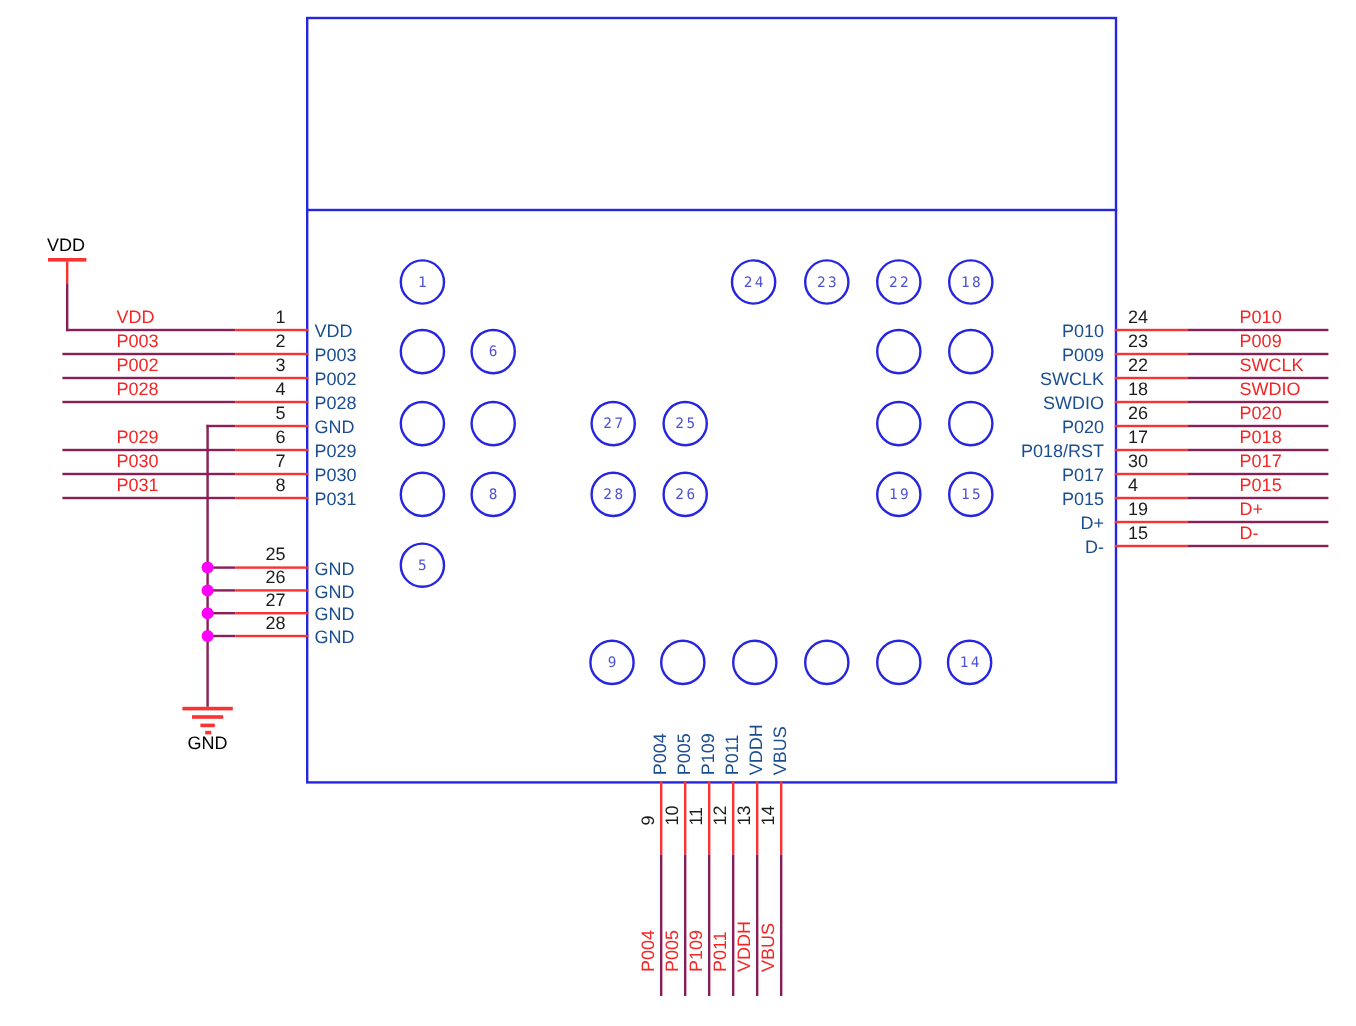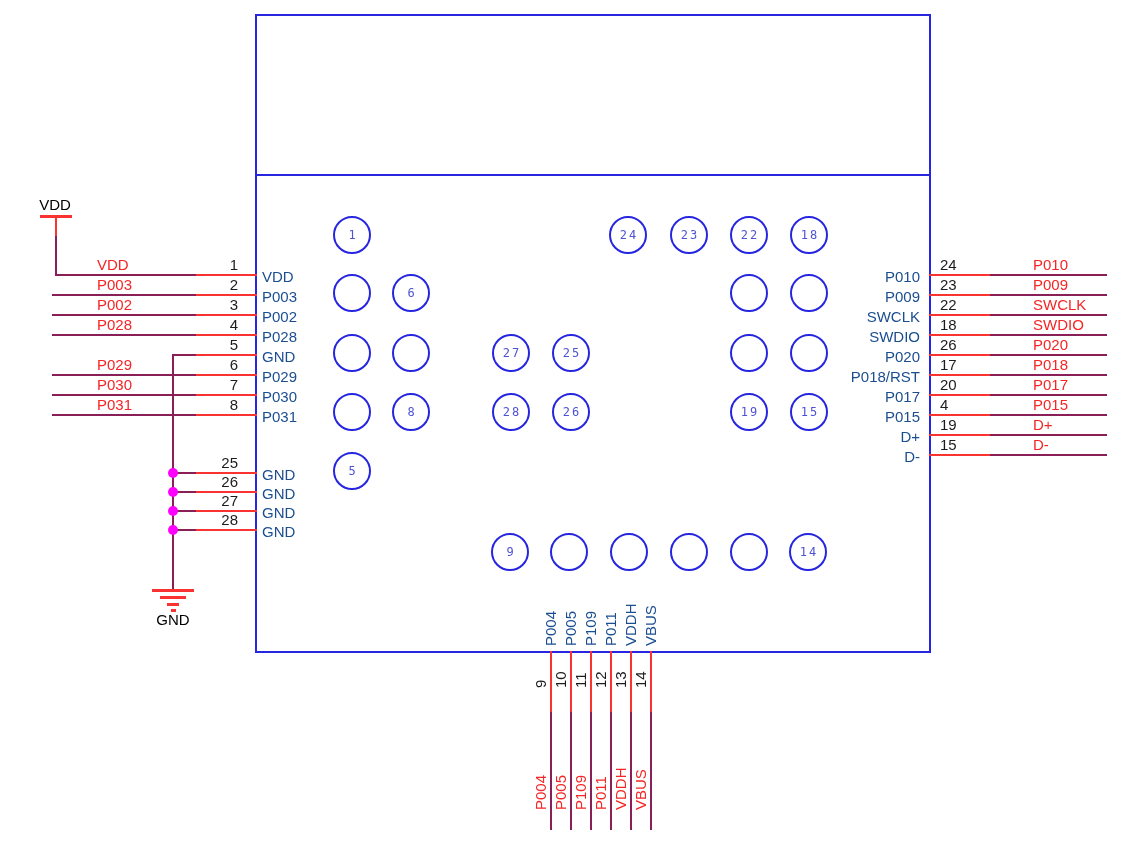--- a/index.html
+++ b/index.html
@@ -133,21 +133,21 @@
     <div class="pnum" style="left: 940px; top: 337px;">26</div>
     <div class="pname" style="left: 730px; top: 349px; width: 190px; text-align: right;">P020</div>
     <div class="netlbl" style="left: 1033px; top: 337px;">P020</div>
     <div class="stub" style="left: 929px; top: 374px; width: 61px; height: 2px;"></div>
     <div class="wire" style="left: 990px; top: 374px; width: 117px; height: 2px;"></div>
     <div class="pnum" style="left: 940px; top: 357px;">17</div>
     <div class="pname" style="left: 730px; top: 369px; width: 190px; text-align: right;">P018/RST</div>
     <div class="netlbl" style="left: 1033px; top: 357px;">P018</div>
     <div class="stub" style="left: 929px; top: 394px; width: 61px; height: 2px;"></div>
     <div class="wire" style="left: 990px; top: 394px; width: 117px; height: 2px;"></div>
-    <div class="pnum" style="left: 940px; top: 377px;">20</div>
+    <div class="pnum" style="left: 940px; top: 377px;">30</div>
     <div class="pname" style="left: 730px; top: 389px; width: 190px; text-align: right;">P017</div>
     <div class="netlbl" style="left: 1033px; top: 377px;">P017</div>
     <div class="stub" style="left: 929px; top: 414px; width: 61px; height: 2px;"></div>
     <div class="wire" style="left: 990px; top: 414px; width: 117px; height: 2px;"></div>
     <div class="pnum" style="left: 940px; top: 397px;">4</div>
     <div class="pname" style="left: 730px; top: 409px; width: 190px; text-align: right;">P015</div>
     <div class="netlbl" style="left: 1033px; top: 397px;">P015</div>
     <div class="stub" style="left: 929px; top: 434px; width: 61px; height: 2px;"></div>
     <div class="wire" style="left: 990px; top: 434px; width: 117px; height: 2px;"></div>
     <div class="pnum" style="left: 940px; top: 417px;">19</div>

